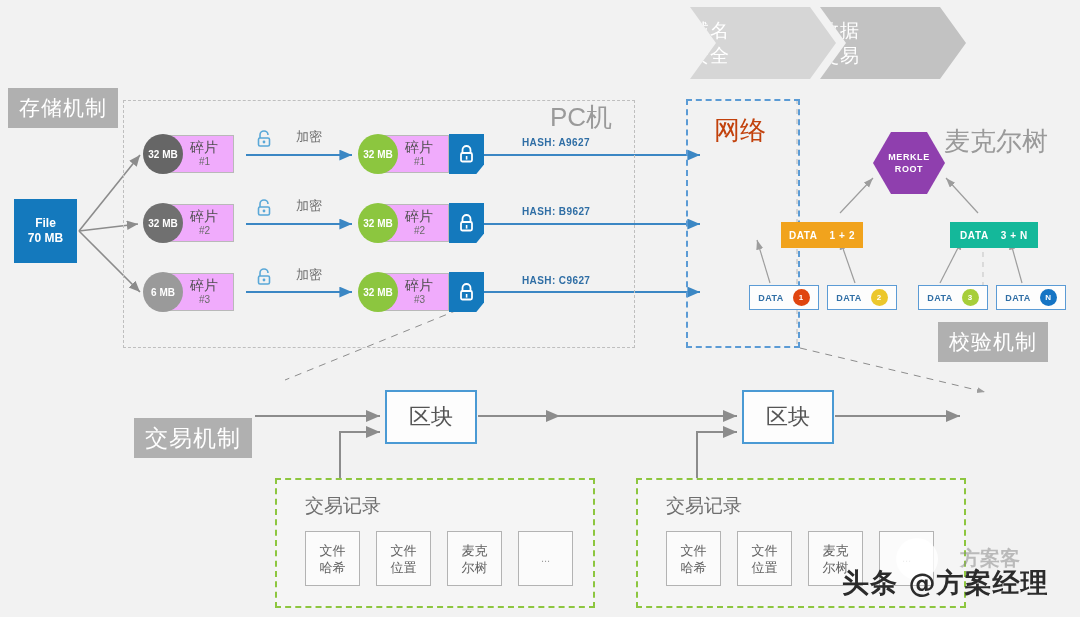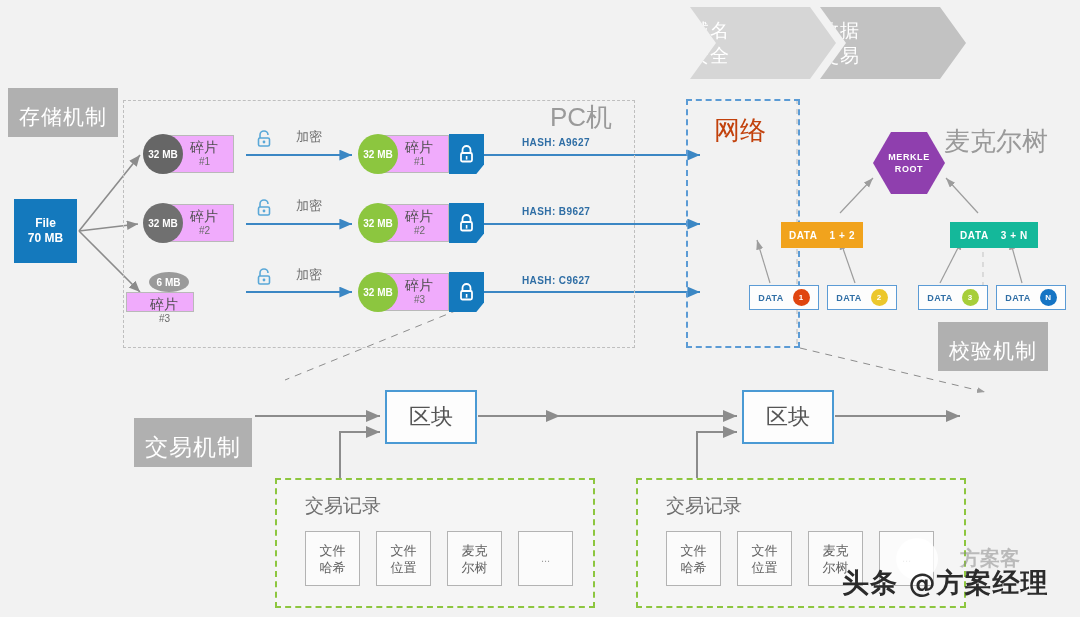--- a/index.html
+++ b/index.html
@@ -18,21 +18,21 @@
     left:12px;top:4px;
     font-size:47px;font-weight:bold;color:#141414;
     letter-spacing:1px;line-height:1.05;
     white-space:nowrap;
   }
 
   
   .badge{
     background:#b0b0b0;color:#ffffff;
     font-size:21px;line-height:30px;
-    padding:14px 11px 5px 11px;
+    padding:5px 11px 5px 11px;
     white-space:nowrap;
     letter-spacing:1px;
   }
   #badge-storage{left:8px;top:88px;}
   #badge-verify{left:938px;top:322px;}
   #badge-tx{left:134px;top:418px;font-size:23px;}
 
   
   .chev{
     height:72px;
@@ -80,21 +80,21 @@
   .chunk .body .t1{position:absolute;left:23px;top:3px;font-size:14px;color:#4d4d4d;}
   .chunk .body .t2{position:absolute;left:32px;top:20px;font-size:10px;color:#6a6a6a;}
   .chunk .lockpanel{
     width:35px;height:40px;background:#1479bd;
     display:flex;align-items:center;justify-content:center;
     clip-path:polygon(0 0,100% 0,100% 76%,78% 100%,0 100%);
   }
 
   .g1{left:143px;top:134px;}
   .g2{left:143px;top:203px;}
-  .g3{left:143px;top:272px;flex-direction:column;}
+  .g3{left:143px;top:272px;}
   .e1{left:358px;top:134px;}
   .e2{left:358px;top:203px;}
   .e3{left:358px;top:272px;}
 
   
   .enc-label{font-size:13px;color:#6f6f6f;}
   .hash-label{font-size:10px;font-weight:bold;color:#2f6ea5;letter-spacing:.4px;}
 
   
   #hexroot{

